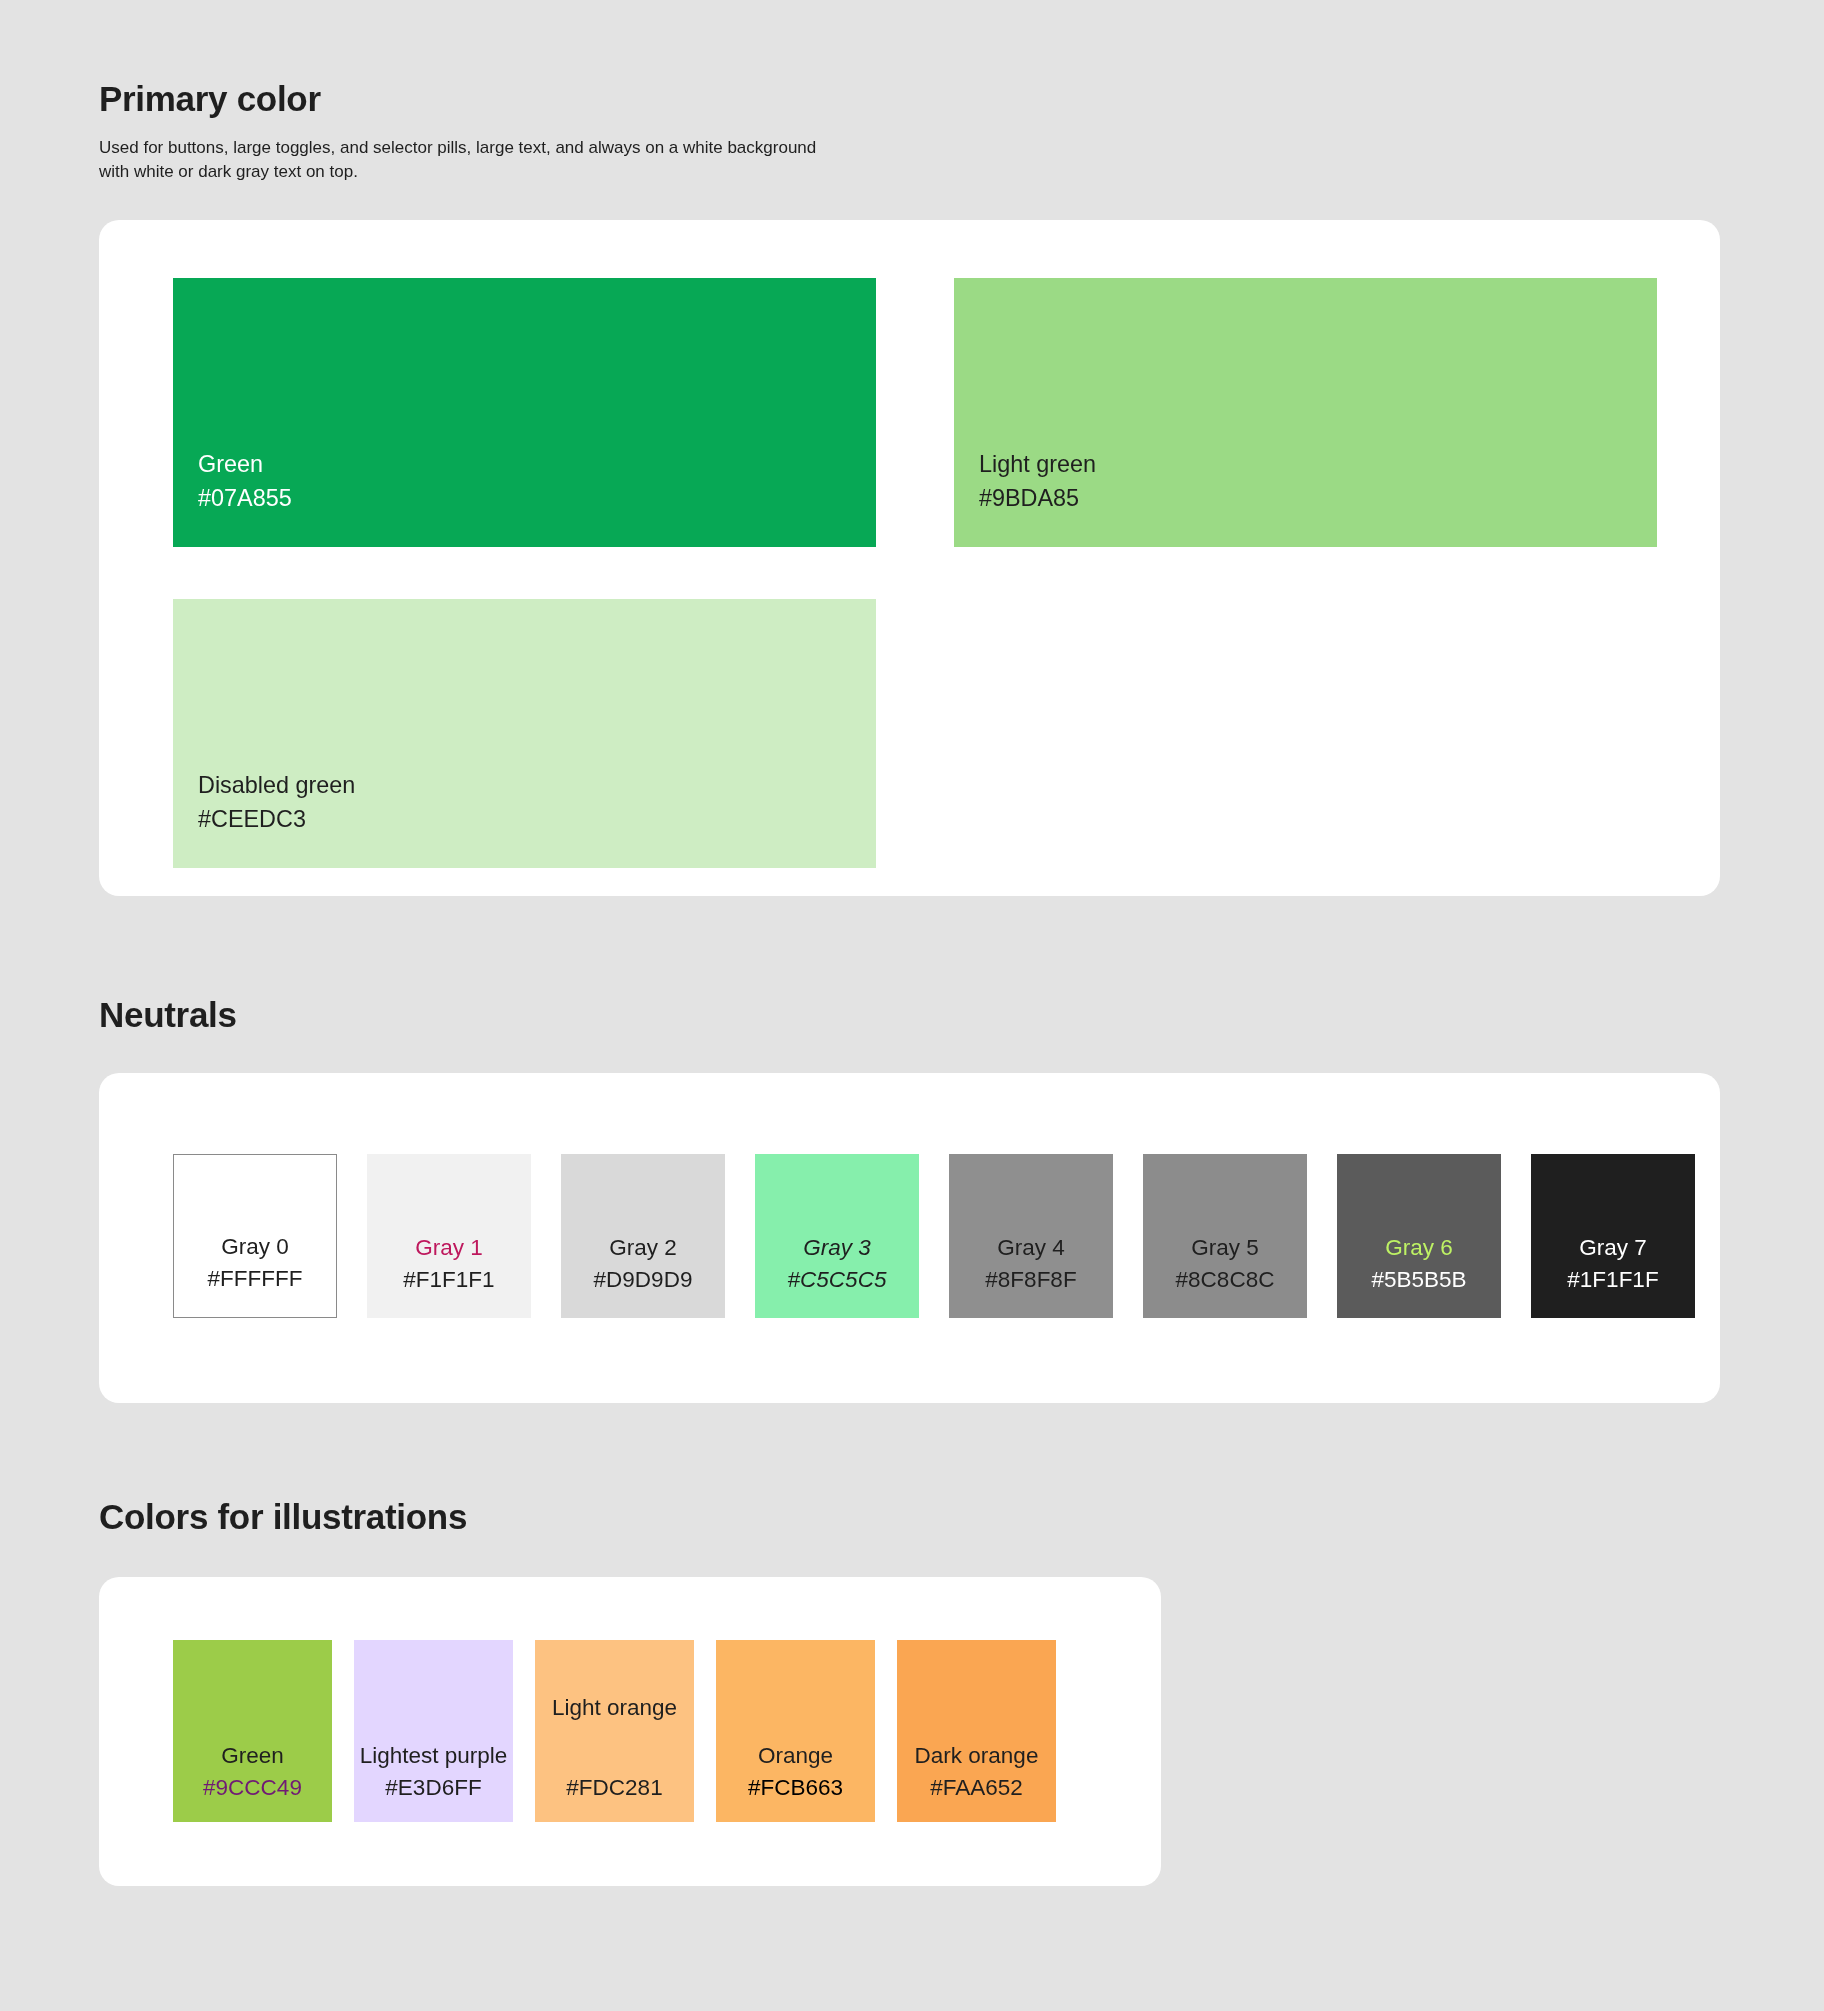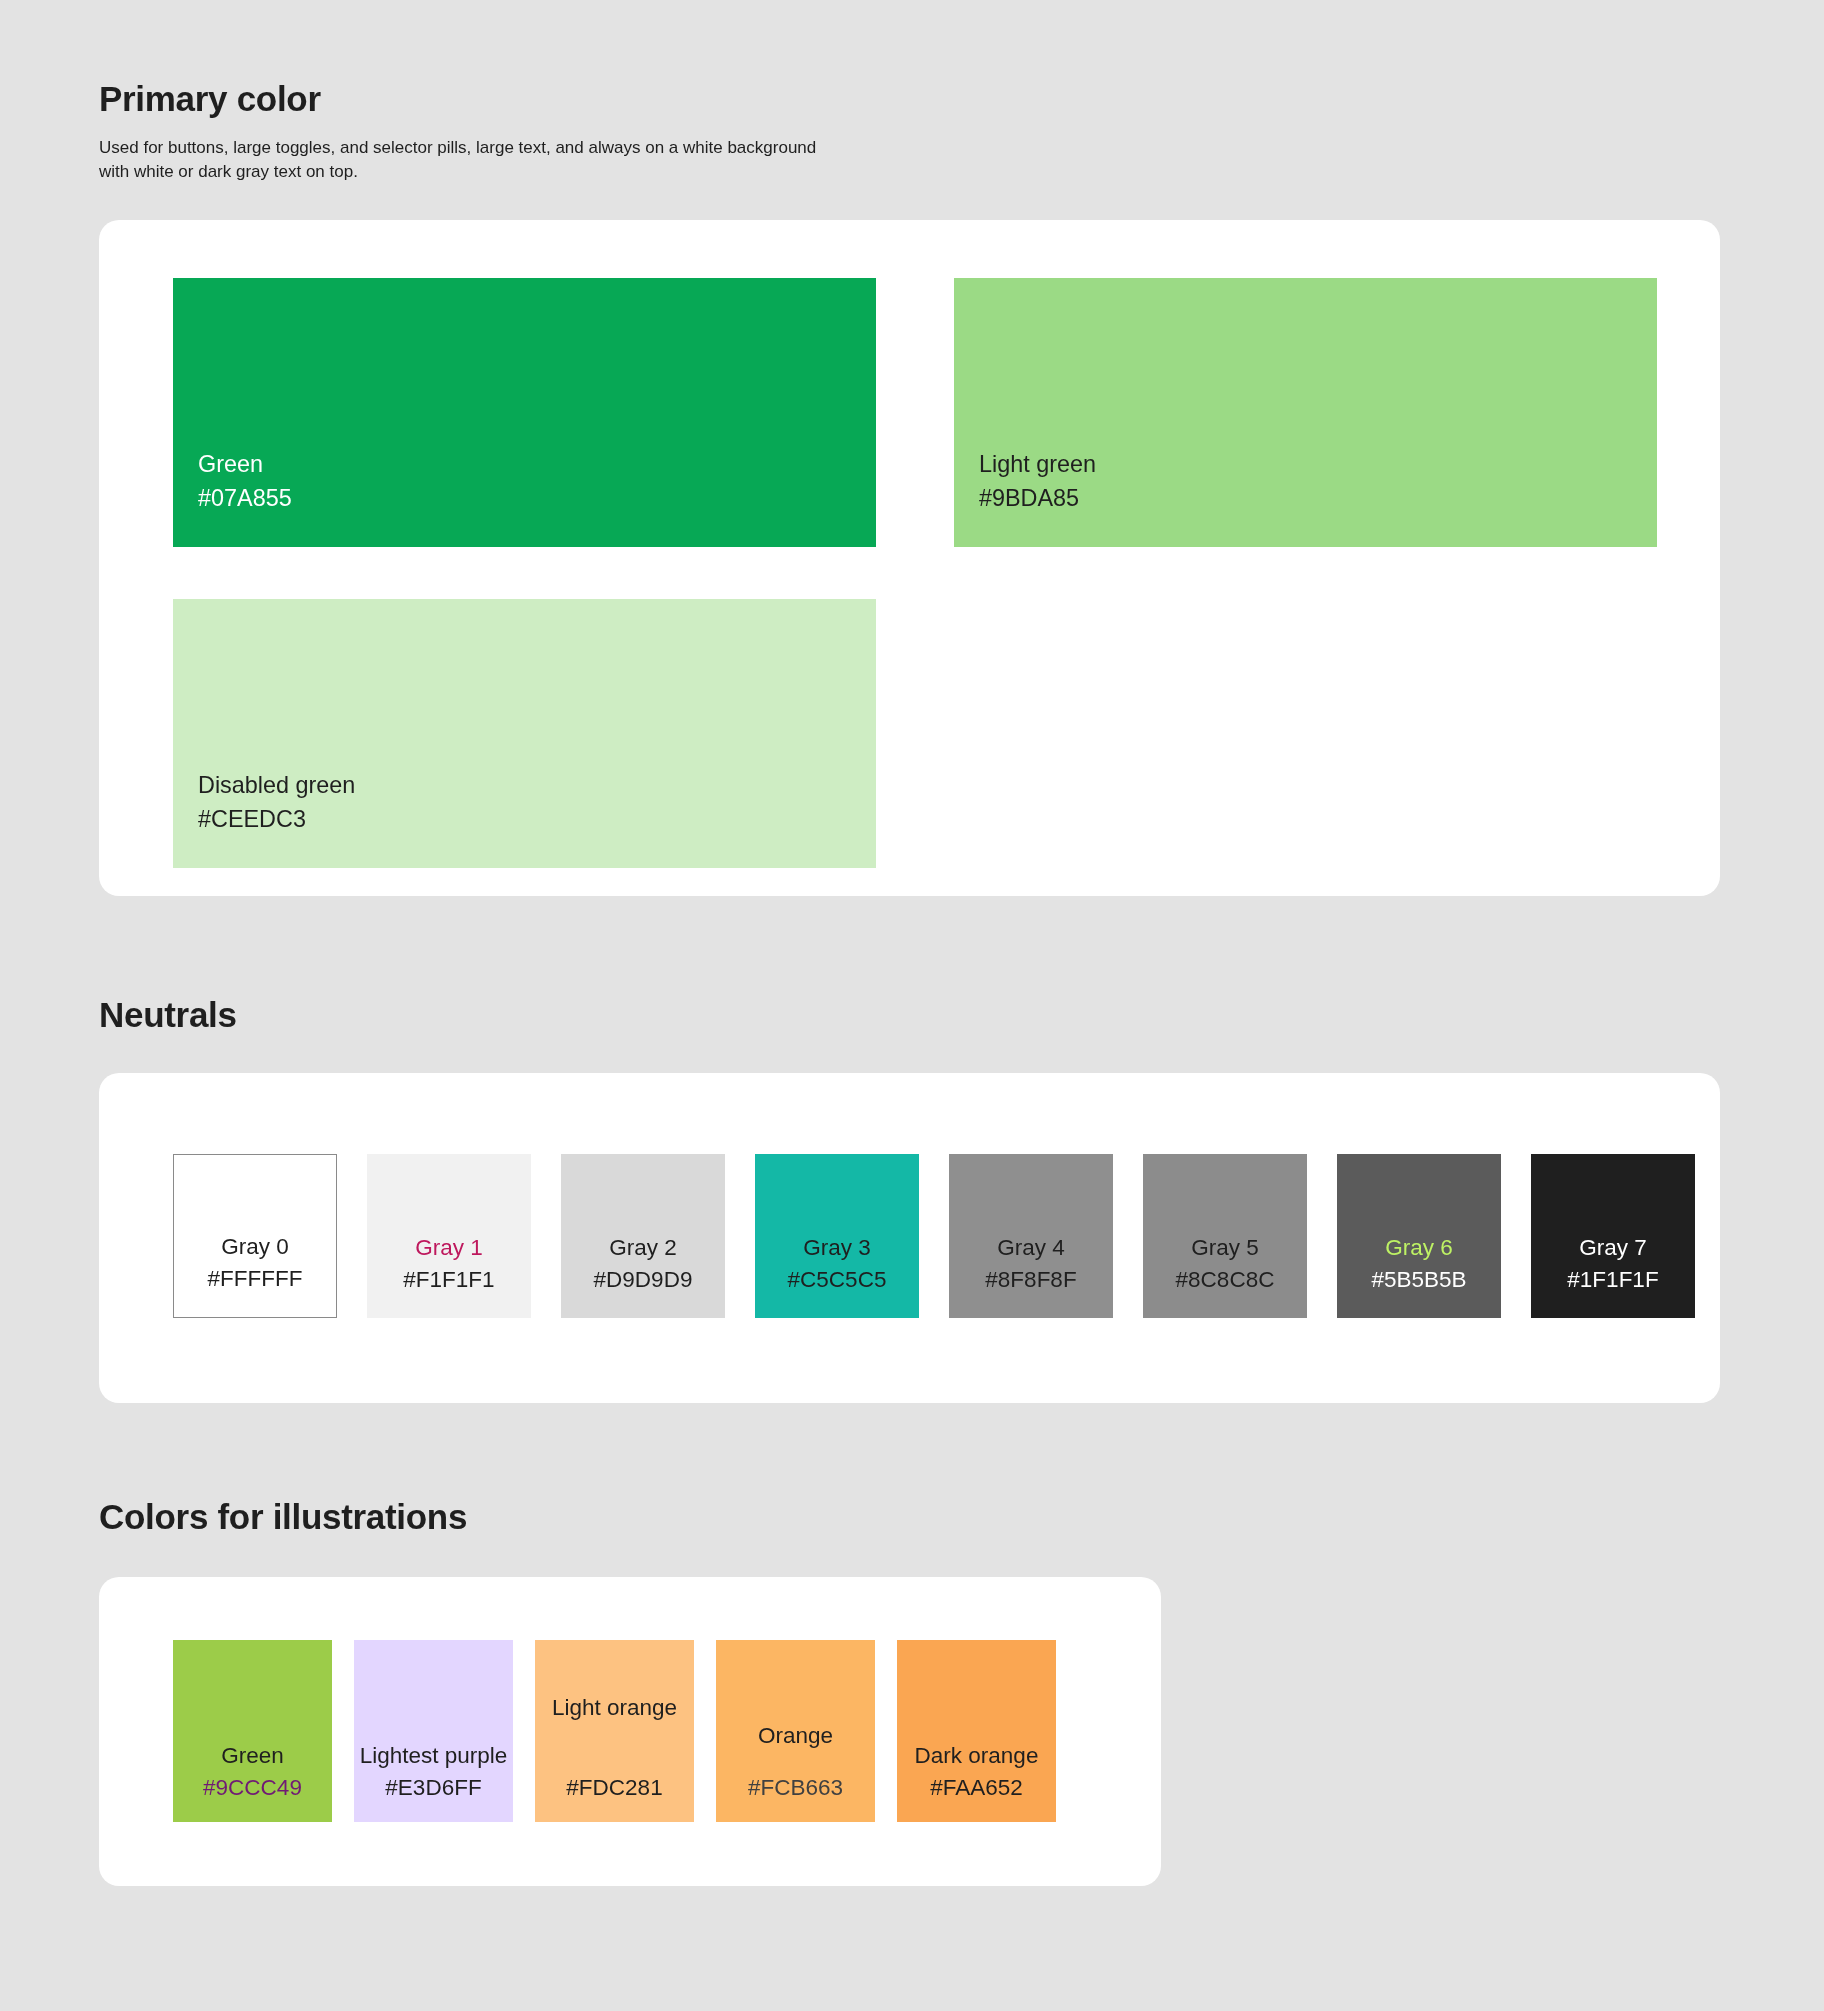--- a/index.html
+++ b/index.html
@@ -186,21 +186,21 @@
             <span class="swatch-line" style="color: rgb(31, 31, 31);">#FFFFFF</span>
           </div>
           <div class="swatch-sm" style="background: rgb(241, 241, 241);">
             <span class="swatch-line" style="color: #be185d;">Gray 1</span>
             <span class="swatch-line" style="color: rgb(31, 31, 31);">#F1F1F1</span>
           </div>
           <div class="swatch-sm" style="background: rgb(217, 217, 217);">
             <span class="swatch-line" style="color: rgb(31, 31, 31);">Gray 2</span>
             <span class="swatch-line" style="color: rgb(31, 31, 31);">#D9D9D9</span>
           </div>
-          <div class="swatch-sm" style="background: #14b8a6;">
+          <div class="swatch-sm" style="background: #86efac; font-style: italic;">
             <span class="swatch-line" style="color: rgb(31, 31, 31);">Gray 3</span>
             <span class="swatch-line" style="color: rgb(31, 31, 31);">#C5C5C5</span>
           </div>
           <div class="swatch-sm" style="background: rgb(143, 143, 143);">
             <span class="swatch-line" style="color: rgb(31, 31, 31);">Gray 4</span>
             <span class="swatch-line" style="color: rgb(31, 31, 31);">#8F8F8F</span>
           </div>
           <div class="swatch-sm" style="background: rgb(140, 140, 140);">
             <span class="swatch-line" style="color: rgb(31, 31, 31);">Gray 5</span>
             <span class="swatch-line" style="color: rgb(31, 31, 31);">#8C8C8C</span>
@@ -231,21 +231,21 @@
           <div class="swatch-il" style="background: rgb(227, 214, 255);">
             <span class="swatch-line" style="color: rgb(31, 31, 31);">Lightest purple</span>
             <span class="swatch-line" style="color: rgb(31, 31, 31);">#E3D6FF</span>
           </div>
           <div class="swatch-il" style="background: rgb(253, 194, 129);">
             <span class="swatch-line" style="color: rgb(31, 31, 31);">Light orange</span>
             <span class="swatch-line" style="color: rgb(31, 31, 31); margin-top: 48px;">#FDC281</span>
           </div>
           <div class="swatch-il" style="background: rgb(252, 182, 99);">
             <span class="swatch-line" style="color: rgb(31, 31, 31);">Orange</span>
-            <span class="swatch-line" style="color: #404040; margin-top: 20px;">#FCB663</span>
+            <span class="swatch-line" style="color: #000000;">#FCB663</span>
           </div>
           <div class="swatch-il" style="background: rgb(250, 166, 82);">
             <span class="swatch-line" style="color: rgb(31, 31, 31);">Dark orange</span>
             <span class="swatch-line" style="color: rgb(31, 31, 31);">#FAA652</span>
           </div>
         </div>
     </div>
   </section>
 
 </div>

